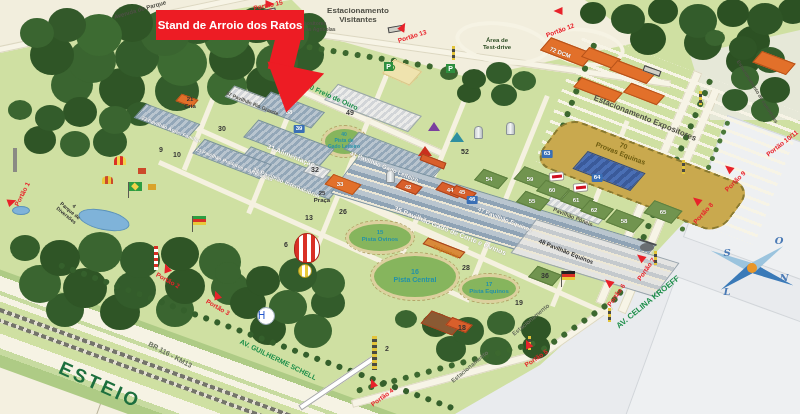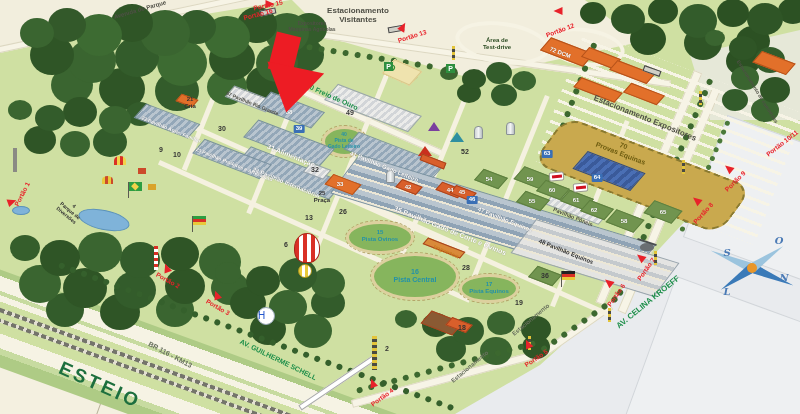--- a/index.html
+++ b/index.html
@@ -285,20 +285,21 @@
   <div style="left:640px;top:243px;width:14px;height:8px;background:#6a6f72;border-radius:50% 50% 40% 40%">
       <i style="position:absolute;left:-3px;top:-2px;width:20px;height:2px;background:#4a4e50;transform:rotate(18deg)"></i>
     </div>
 
   <div style="left:702px;top:218px;width:100px;height:100px">
     <div style="left:5px;top:45px;width:90px;height:10px;background:linear-gradient(90deg,#9bc4de 50%,#3a7ab8 50%);clip-path:polygon(0 50%,50% 0,100% 50%,50% 100%);transform:rotate(23deg)"></div>
     <div style="left:12px;top:45px;width:76px;height:10px;background:linear-gradient(90deg,#3a7ab8 50%,#9bc4de 50%);clip-path:polygon(0 50%,50% 0,100% 50%,50% 100%);transform:rotate(-35deg)"></div>
     <div style="left:45px;top:45px;width:10px;height:10px;background:#e8962a;border-radius:50%"></div>
   </div>
 
+  <div id="callout">Stand de Arroio dos Ratos</div>
   <div id="arrow-shaft"></div>
   <div id="arrow-head"></div>
 
 <div class="gate" style="left: 22px; top: 194px; transform: translate(-50%, -50%) rotate(-63deg); transform-origin: center center;">Portão 1</div>
     <div class="garrow" style="left: 14px; top: 201px; transform: translate(-50%, -50%) rotate(-20deg);"></div>
     <div class="gate" style="left: 168px; top: 280px; transform: translate(-50%, -50%) rotate(29deg); transform-origin: center center;">Portão 2</div>
     <div class="garrow" style="left: 166px; top: 266px; transform: translate(-50%, -50%) rotate(-110deg);"></div>
     <div class="gate" style="left: 218px; top: 307px; transform: translate(-50%, -50%) rotate(30deg); transform-origin: center center;">Portão 3</div>
     <div class="garrow" style="left: 216px; top: 293px; transform: translate(-50%, -50%) rotate(-110deg);"></div>
     <div class="gate" style="left: 382px; top: 397px; transform: translate(-50%, -50%) rotate(-36deg); transform-origin: center center;">Portão 4</div>

